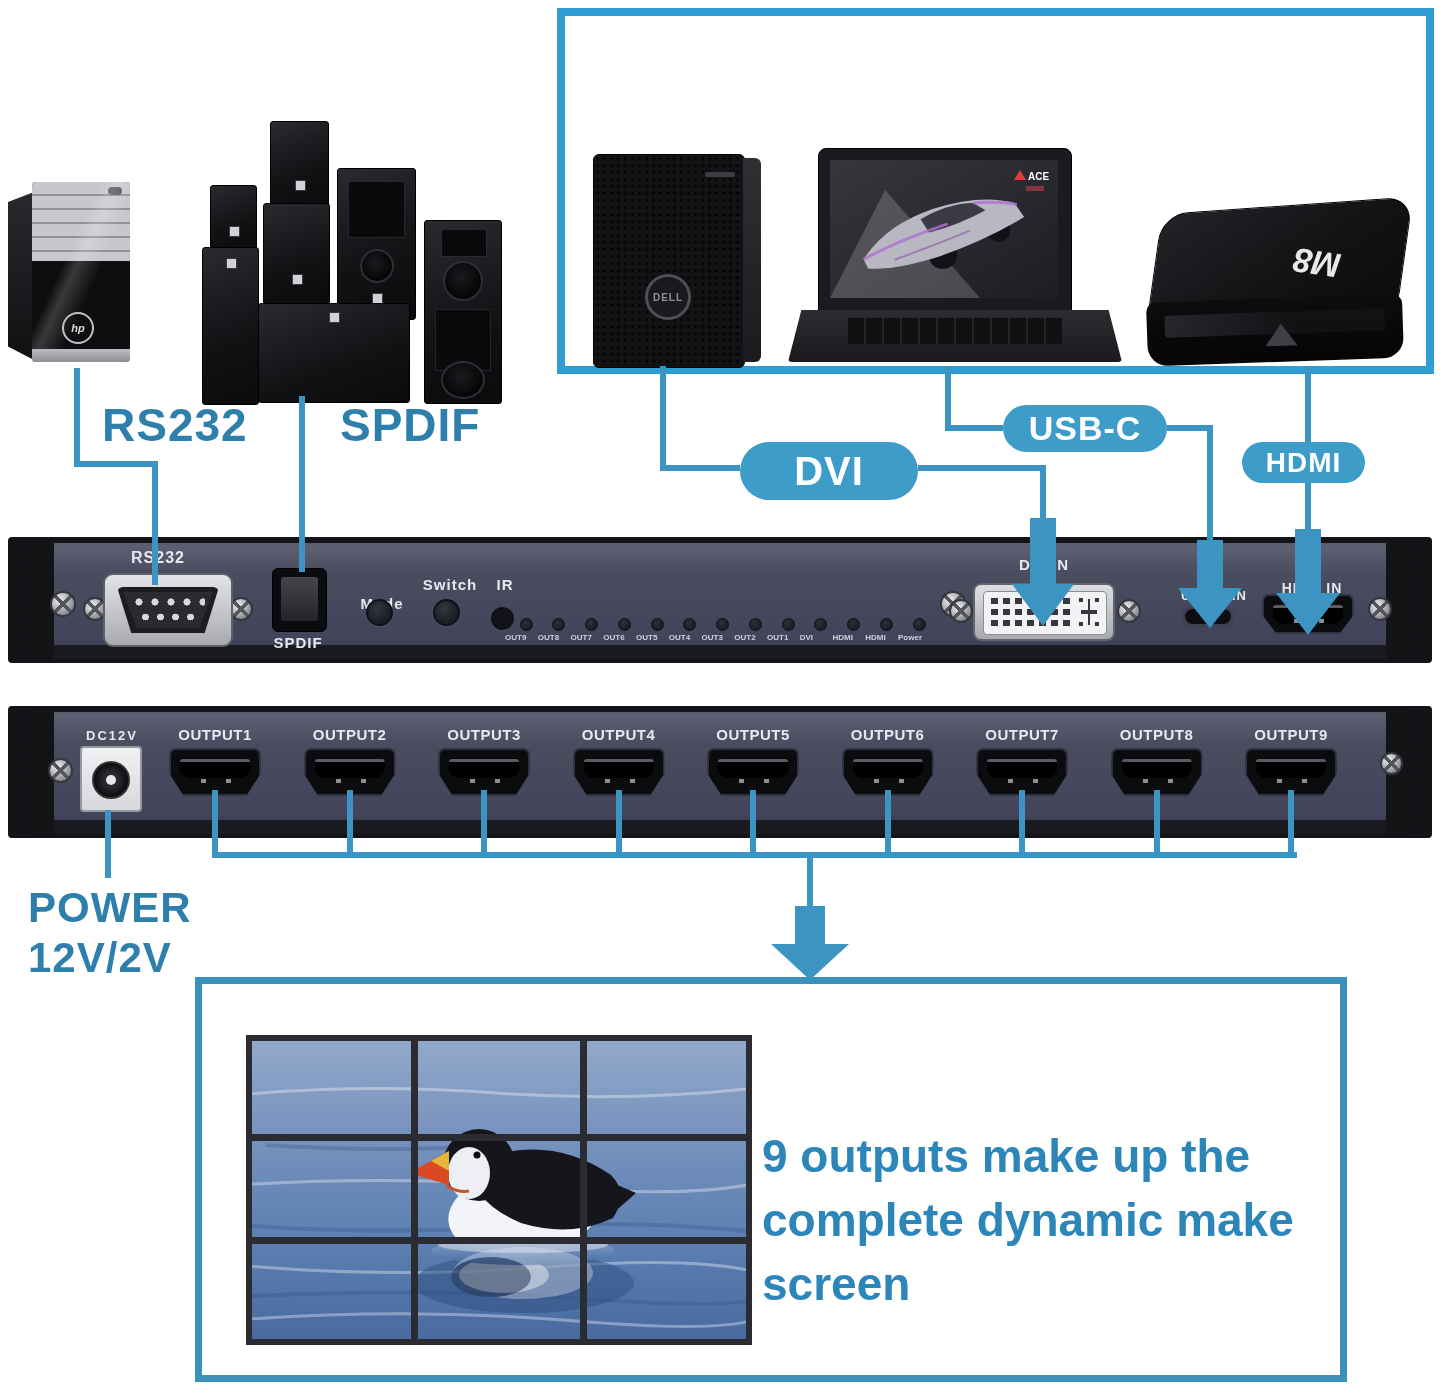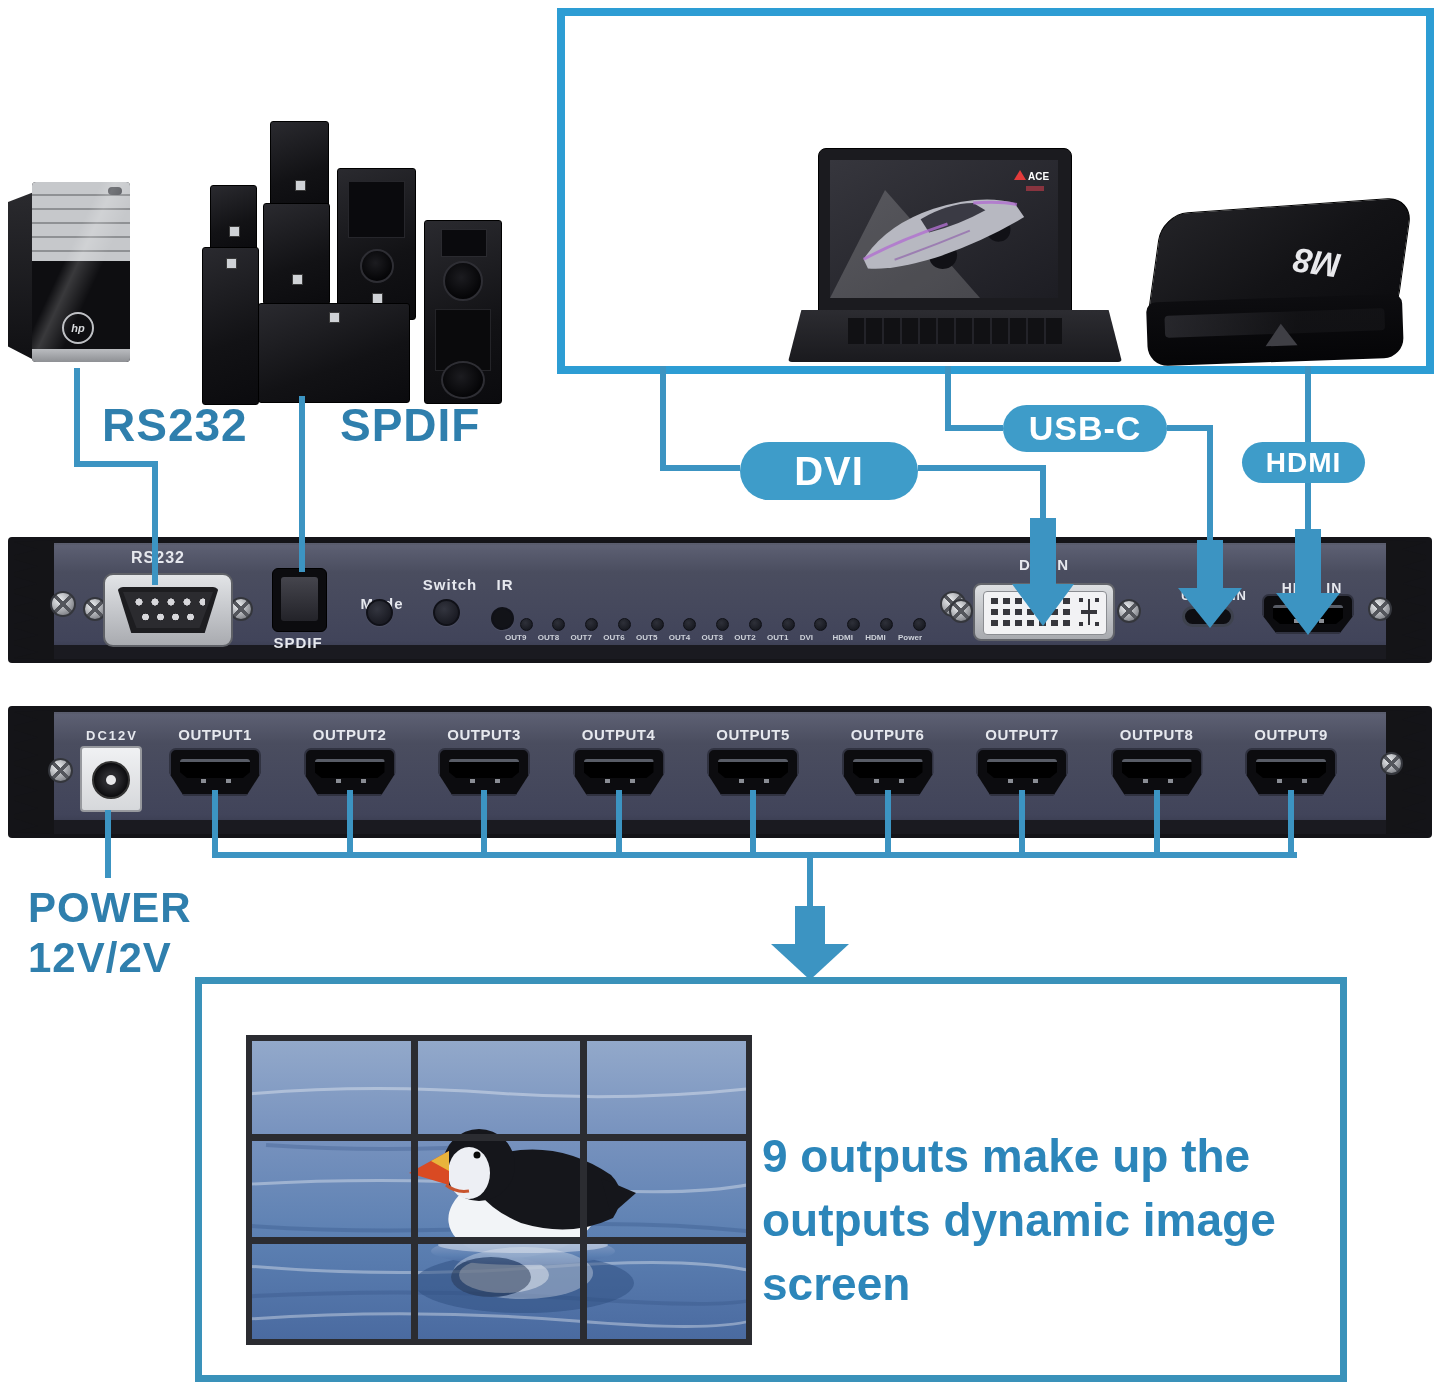--- a/index.html
+++ b/index.html
@@ -100,20 +100,27 @@
   <div class="big-label" style="left:102px;top:398px;">RS232</div>
   <div class="big-label" style="left:340px;top:398px;">SPDIF</div>
 
   <div class="bl" style="left:74px;top:368px;width:6px;height:98px;"></div>
   <div class="bl" style="left:74px;top:461px;width:84px;height:6px;"></div>
   <div class="bl" style="left:152px;top:461px;width:6px;height:124px;z-index:6;"></div>
   <div class="bl" style="left:299px;top:396px;width:6px;height:176px;z-index:6;"></div>
 
   <div class="abs" style="left:557px;top:8px;width:861px;height:350px;border:8px solid var(--tbox);">
 
+    <div class="abs" style="left:28px;top:138px;width:170px;height:212px;">
+      <div class="abs" style="left:0;top:0;width:150px;height:212px;background:#131316;border-radius:6px;
+           background-image:radial-gradient(#00000099 34%,transparent 36%);background-size:7px 7px;border:1px solid #000;"></div>
+      <div class="abs" style="left:150px;top:4px;width:18px;height:204px;background:linear-gradient(#303034,#1b1b1f);border-radius:0 6px 6px 0;"></div>
+      <div class="abs" style="left:112px;top:18px;width:30px;height:5px;background:#3c3c42;border-radius:2px;"></div>
+      <div class="abs" style="left:52px;top:120px;width:40px;height:40px;border-radius:50%;border:3px solid #4f5056;color:#8d9097;font-size:10px;font-weight:bold;letter-spacing:1px;display:flex;align-items:center;justify-content:center;background:#1a1a1e;">DELL</div>
+    </div>
 
     <div class="abs" style="left:217px;top:124px;width:345px;height:228px;">
       <div class="abs" style="left:36px;top:8px;width:252px;height:162px;background:#1b1b1f;border-radius:8px 8px 0 0;border:1px solid #000;">
         <svg width="228" height="138" viewBox="0 0 228 138" style="position:absolute;left:11px;top:11px;background:#28282e;">
           <defs>
             <linearGradient id="scr" x1="0" y1="0" x2="1" y2="1">
               <stop offset="0" stop-color="#36363d"></stop>
                 <stop offset="1" stop-color="#1d1d23"></stop>
             </linearGradient>
           </defs>
@@ -404,21 +411,21 @@
       
       <div class="gridline" style="left:0;top:0;width:506px;height:310px;background:transparent;border:6px solid #2B2C31;box-sizing:border-box;"></div>
       <div class="gridline" style="left:165px;top:0;width:7px;height:310px;"></div>
       <div class="gridline" style="left:334px;top:0;width:7px;height:310px;"></div>
       <div class="gridline" style="left:0;top:99px;width:506px;height:7px;"></div>
       <div class="gridline" style="left:0;top:202px;width:506px;height:7px;"></div>
     </div>
 
     <div class="abs" style="left:560px;top:140px;width:566px;">
       <div class="bb-line">9 outputs make up the</div>
-      <div class="bb-line">outputs dynamic image</div>
+      <div class="bb-line">complete dynamic make</div>
       <div class="bb-line">screen</div>
     </div>
   </div>
 
 <div class="bl" style="left: 212px; top: 790px; width: 6px; height: 66px; z-index: 6;"></div>
     <div class="bl" style="left: 346.5px; top: 790px; width: 6px; height: 66px; z-index: 6;"></div>
     <div class="bl" style="left: 481px; top: 790px; width: 6px; height: 66px; z-index: 6;"></div>
     <div class="bl" style="left: 615.5px; top: 790px; width: 6px; height: 66px; z-index: 6;"></div>
     <div class="bl" style="left: 750px; top: 790px; width: 6px; height: 66px; z-index: 6;"></div>
     <div class="bl" style="left: 884.5px; top: 790px; width: 6px; height: 66px; z-index: 6;"></div>

